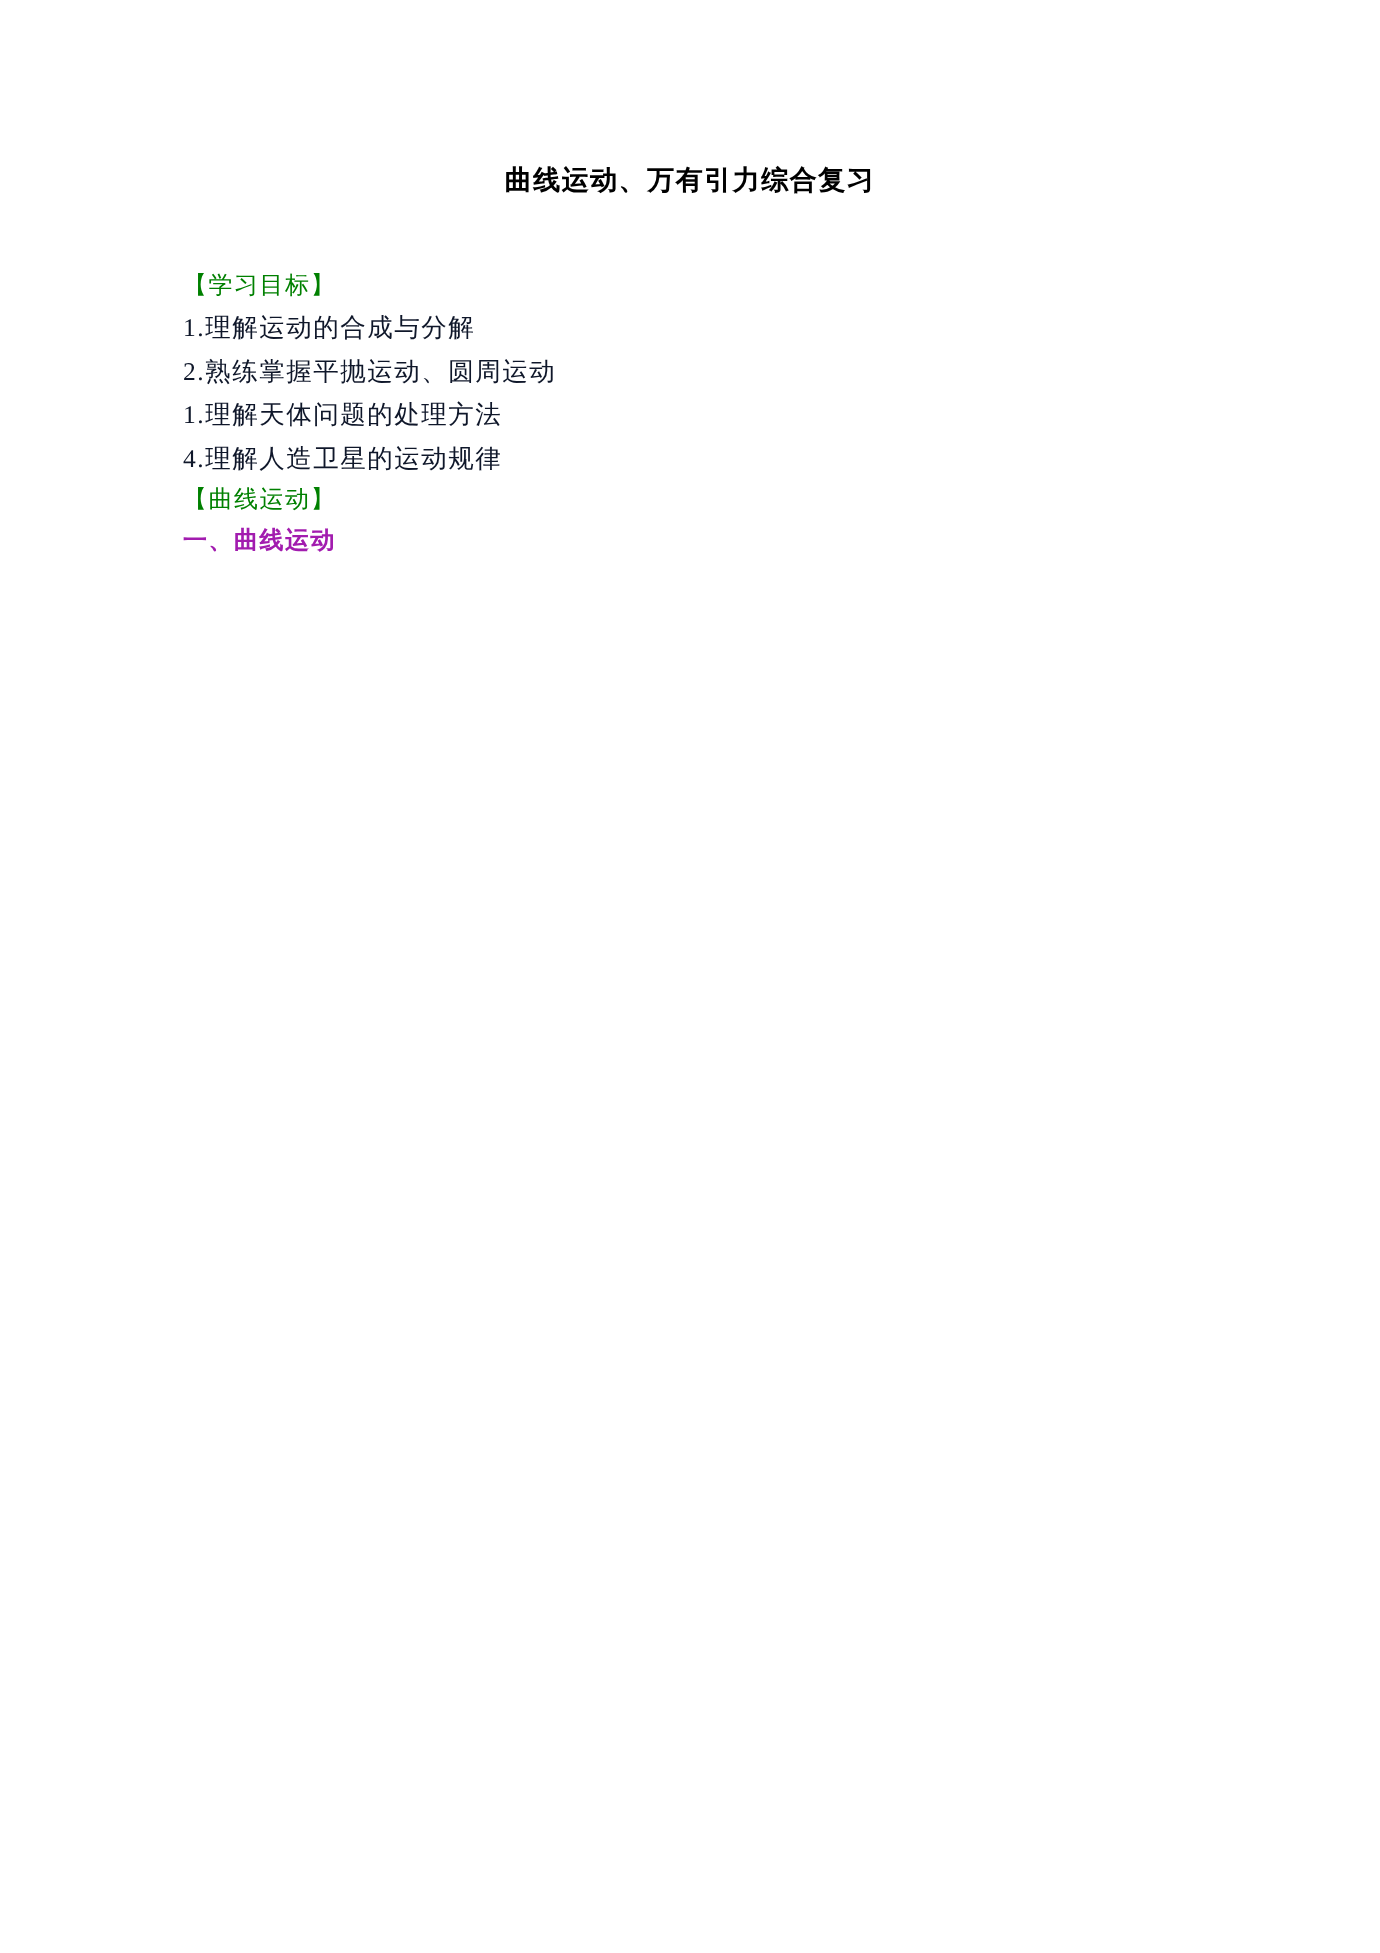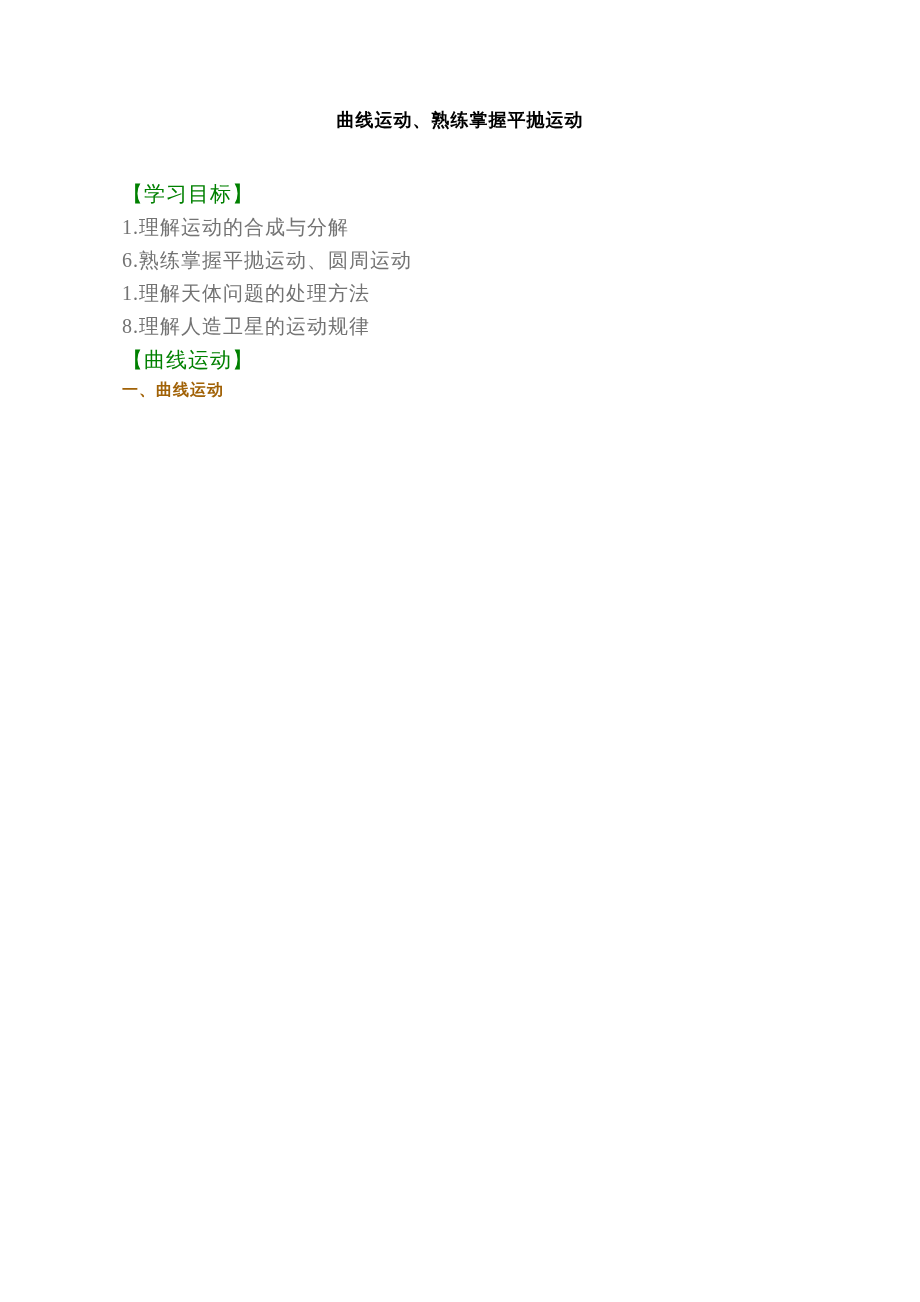--- a/index.html
+++ b/index.html
@@ -18,45 +18,45 @@
     }
     .title {
       text-align: center;
       font-size: 18px;
       font-weight: bold;
       color: #000000;
       margin-bottom: 48px;
       letter-spacing: 1px;
     }
     .section-header {
-      font-size: 21px;
+      font-size: 16px;
       color: #008000;
       margin-bottom: 6px;
       letter-spacing: 1px;
     }
     .list-item {
-      font-size: 20px;
-      color: #737373;
+      font-size: 17px;
+      color: #0f172a;
       margin-bottom: 6px;
       letter-spacing: 1px;
     }
     .subsection-header {
       font-size: 16px;
       font-weight: bold;
-      color: #a16207;
+      color: #a21caf;
       letter-spacing: 1px;
     }
   </style>
 </head>
 <body>
 
-<div class="title">曲线运动、熟练掌握平抛运动</div>
+<div class="title">曲线运动、万有引力综合复习</div>
 
 <div class="section-header">【学习目标】</div>
 
 <div class="list-item">1.理解运动的合成与分解</div>
-<div class="list-item">6.熟练掌握平抛运动、圆周运动</div>
+<div class="list-item">2.熟练掌握平抛运动、圆周运动</div>
 <div class="list-item">1.理解天体问题的处理方法</div>
-<div class="list-item">8.理解人造卫星的运动规律</div>
+<div class="list-item">4.理解人造卫星的运动规律</div>
 
 <div class="section-header">【曲线运动】</div>
 
 <div class="subsection-header">一、曲线运动</div>
 
 </body></html>

